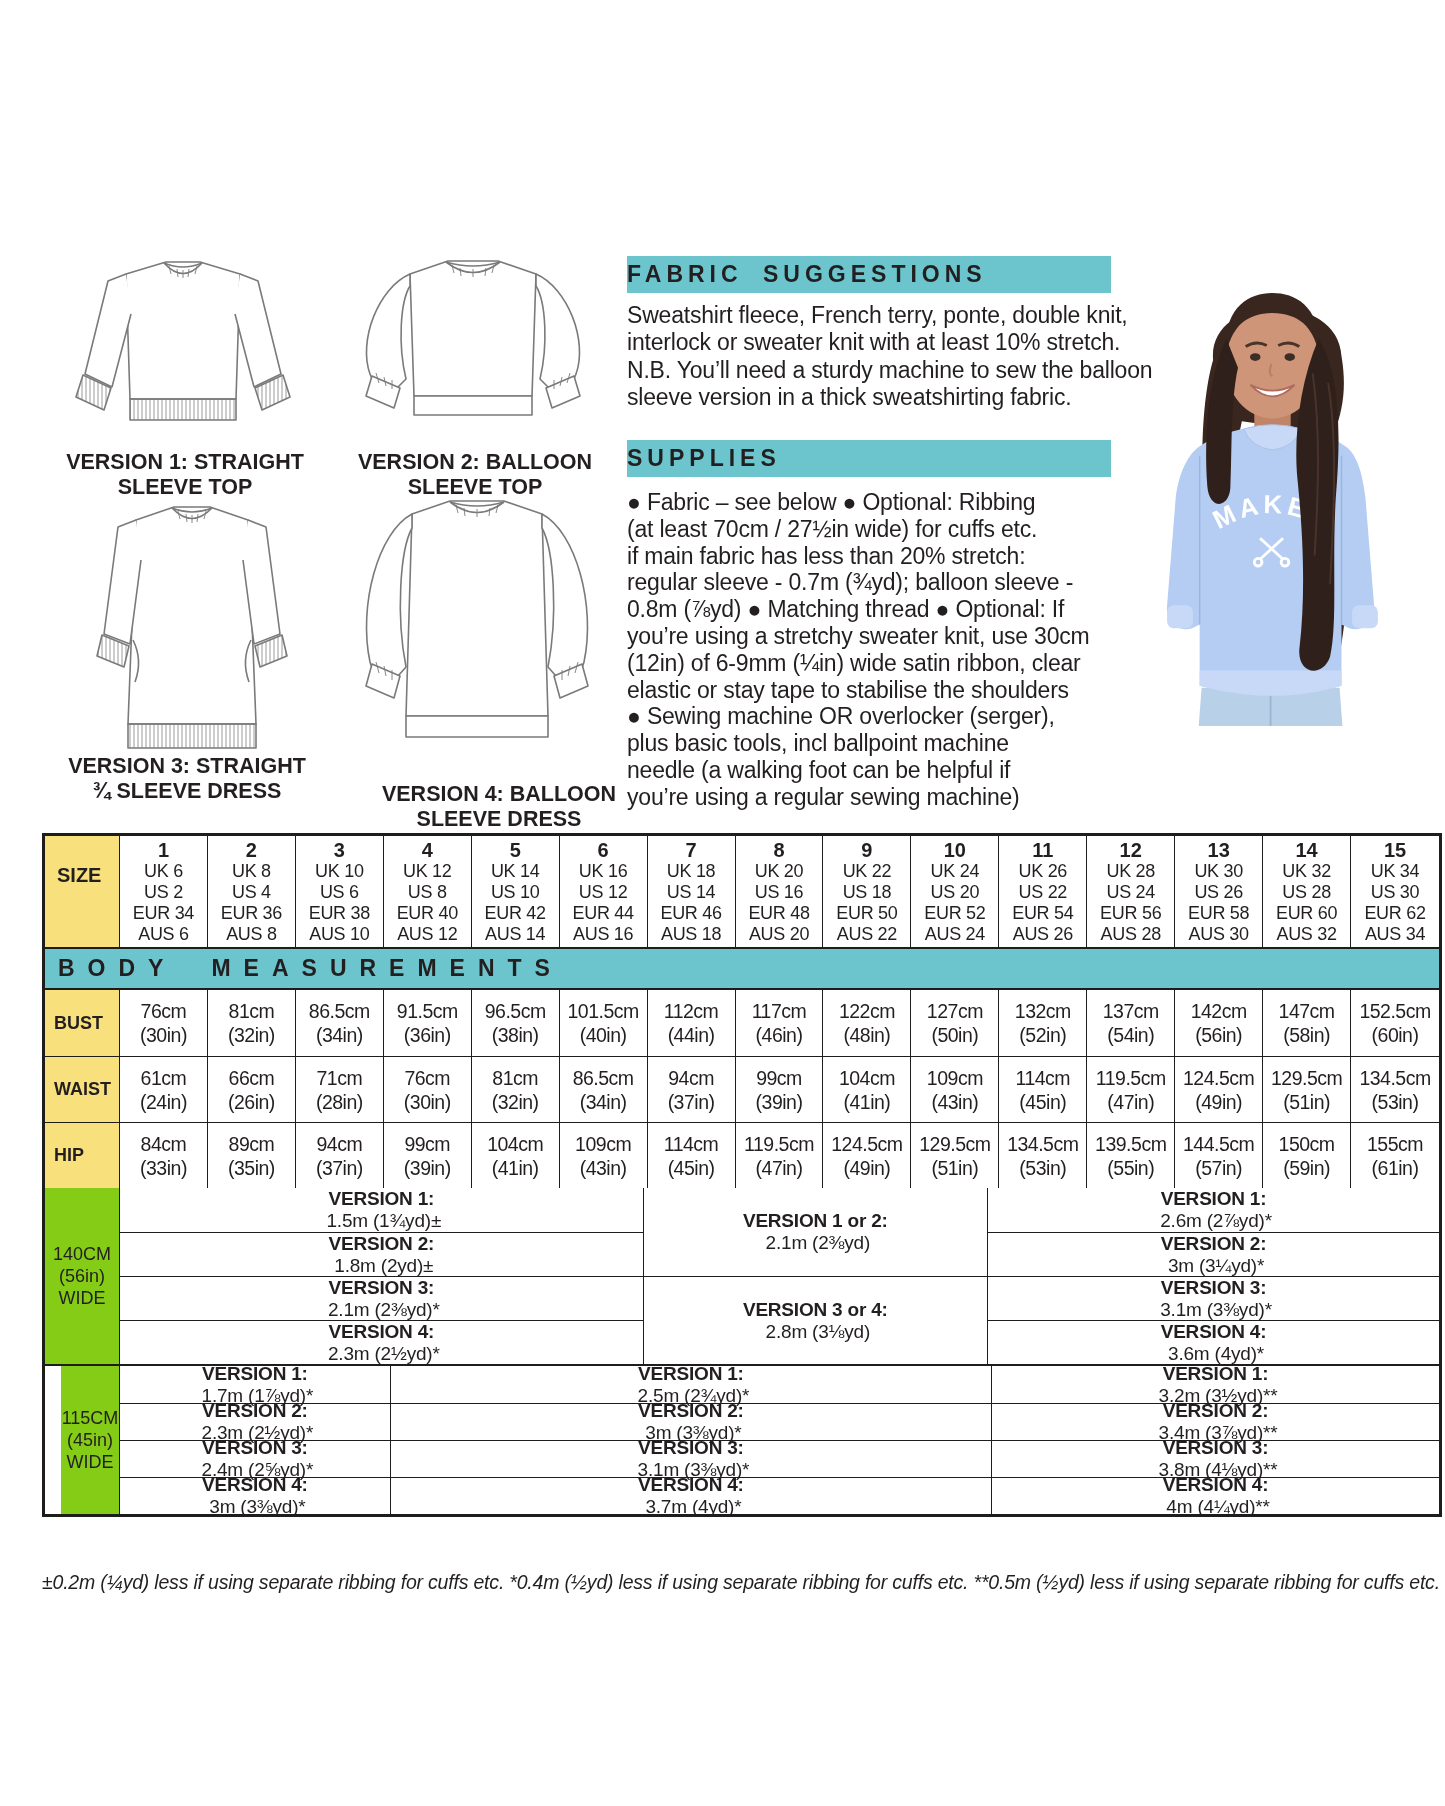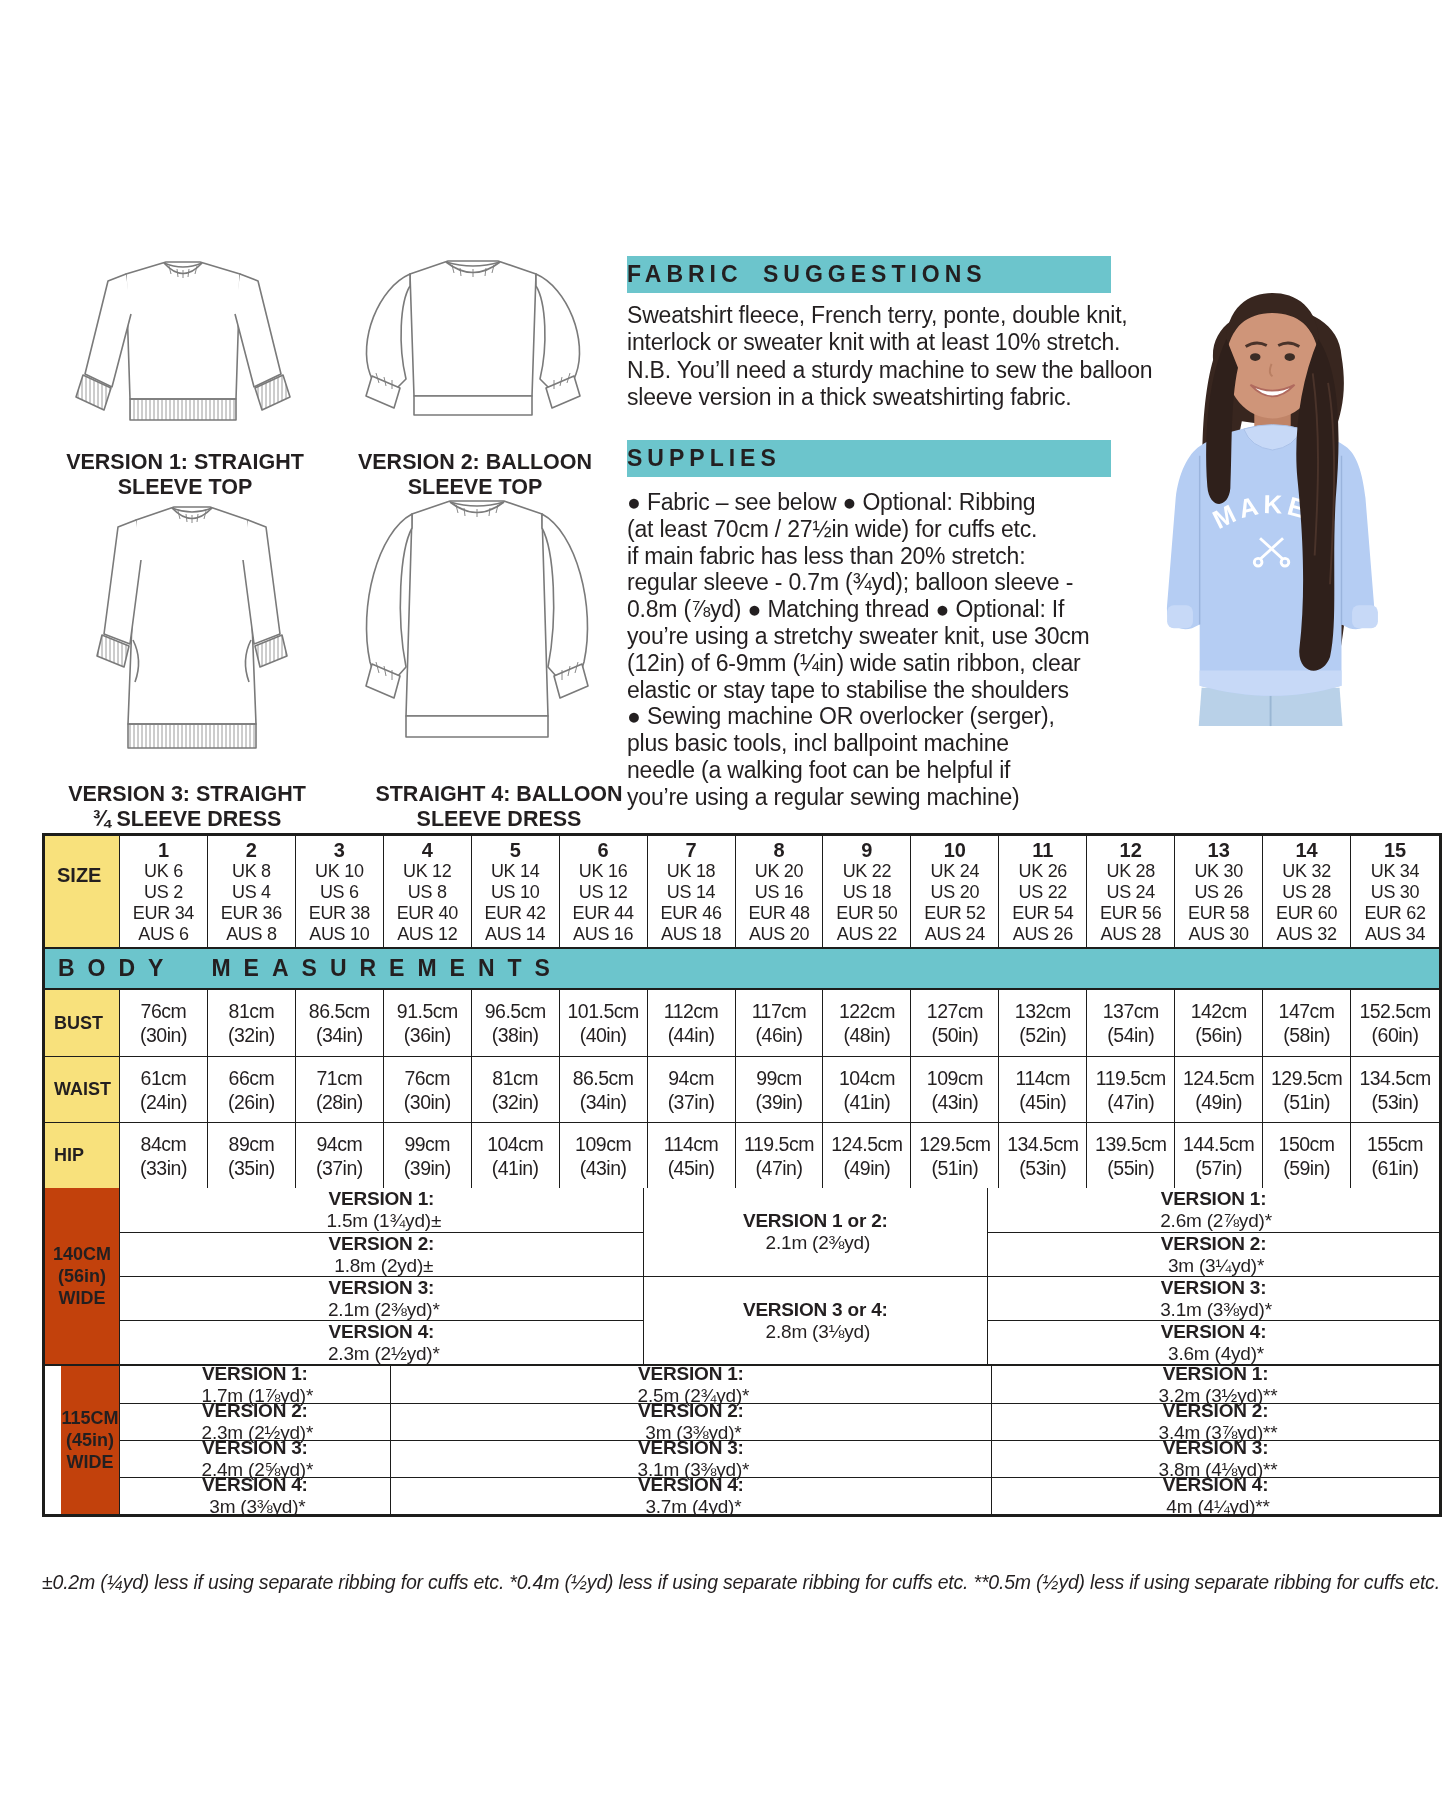--- a/index.html
+++ b/index.html
@@ -26,21 +26,21 @@
   .cell{display:flex;flex-direction:column;align-items:center;justify-content:center;
         box-sizing:border-box;min-width:0;}
   .br{border-right:1.6px solid #1d1d1b;}
   .bt{border-top:1.6px solid #1d1d1b;}
   .size-label{background:#f8e17c;align-items:flex-start;justify-content:flex-start;
               padding:28px 0 0 12px;font-weight:bold;font-size:20px;text-align:center;}
   .size-num{font-weight:bold;font-size:20px;line-height:22px;}
   .size-line{font-size:18px;line-height:21px;letter-spacing:-0.3px;}
   .meas-label{background:#f8e17c;align-items:flex-start;padding-left:9px;font-weight:bold;font-size:18px;}
   .meas-cm,.meas-in{font-size:19.5px;line-height:24px;letter-spacing:-0.5px;}
-  .pink{background:#c2410c;font-weight:bold;font-size:18px;line-height:22px;}
+  .pink{background:#84cc16;font-weight:normal;font-size:18px;line-height:22px;}
   .fab-cell{flex-direction:column;font-size:19px;letter-spacing:-0.2px;white-space:nowrap;}
   .pfx{font-weight:bold;}
   .val{margin-left:5px;}
   #footnote{position:absolute;left:42px;top:1571px;width:1400px;font-style:italic;
             font-size:19.5px;letter-spacing:-0.2px;}
 </style>
 </head>
 <body>
 
 <svg class="illus" style="left:68px;top:248px" width="230" height="195" viewBox="0 0 230 195">
@@ -116,26 +116,26 @@
 </svg>
 
 <div class="caption" style="left:45px;top:450px;width:280px">
   <div>VERSION 1: STRAIGHT</div>
   <div>SLEEVE TOP</div>
 </div>
 <div class="caption" style="left:335px;top:450px;width:280px">
   <div>VERSION 2: BALLOON</div>
   <div>SLEEVE TOP</div>
 </div>
-<div class="caption" style="left:47px;top:782px;width:280px">
+<div class="caption" style="left:47px;top:754px;width:280px">
   <div>VERSION 3: STRAIGHT</div>
   <div>¾ SLEEVE DRESS</div>
 </div>
 <div class="caption" style="left:359px;top:782px;width:280px">
-  <div>STRAIGHT 4: BALLOON</div>
+  <div>VERSION 4: BALLOON</div>
   <div>SLEEVE DRESS</div>
 </div>
 
 <div class="tealbar" style="top:256px">
   <span>FABRIC SUGGESTIONS</span>
 </div>
 <div class="para" style="top:302px;width:585px">Sweatshirt fleece, French terry, ponte, double knit,
 interlock or sweater knit with at least 10% stretch.
 N.B. You’ll need a sturdy machine to sew the balloon
 sleeve version in a thick sweatshirting fabric.</div>

